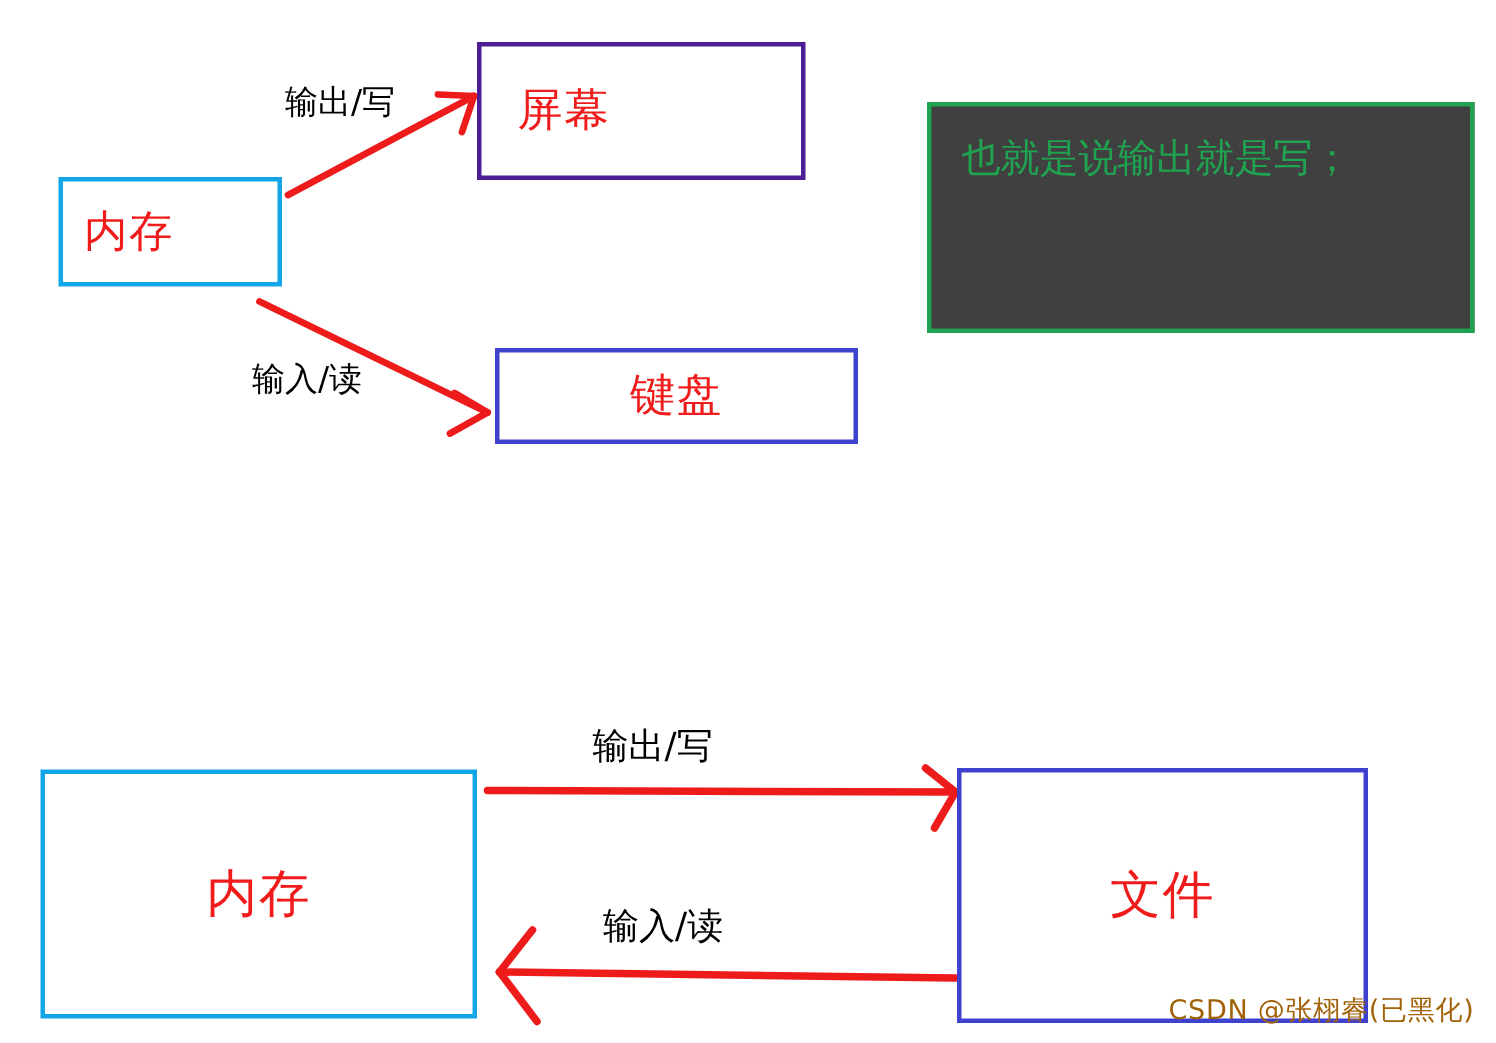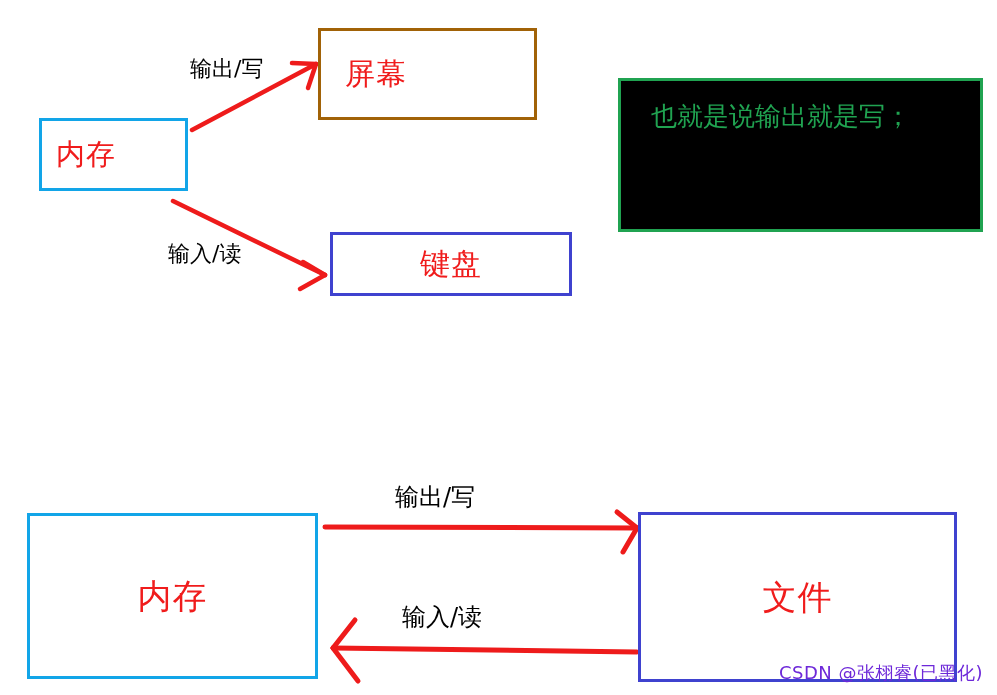--- a/index.html
+++ b/index.html
@@ -38,64 +38,64 @@
     width: 149px; height: 73px;
     border: 3px solid #12a5e8;
     justify-content: flex-start;
     padding-left: 14px;
   }
   #mem-top .node-label { font-size: 29px; }
 
   #screen-box {
     left: 318px; top: 28px;
     width: 219px; height: 92px;
-    border: 3px solid #a16207;
+    border: 3px solid #4c1d95;
     justify-content: flex-start;
     padding-left: 24px;
   }
   #screen-box .node-label { font-size: 30px; }
 
   #keyboard-box {
     left: 330px; top: 232px;
     width: 242px; height: 64px;
     border: 3px solid #3f42cf;
     justify-content: center;
   }
   #keyboard-box .node-label { font-size: 30px; }
 
   
   #note-box {
     position: absolute;
-    left: 618px; top: 78px;
+    left: 618px; top: 68px;
     width: 365px; height: 154px;
     box-sizing: border-box;
     border: 3px solid #20a351;
-    background: #000000;
-    padding: 22px 0 0 30px;
+    background: #404040;
+    padding: 22px 0 0 20px;
   }
   .note-line {
     color: #20a351;
     font-size: 26px;
     line-height: 1.0;
     white-space: nowrap;
     margin-bottom: 22px;
   }
 
   
   #mem-bottom {
     left: 27px; top: 513px;
     width: 291px; height: 166px;
     border: 3px solid #12a5e8;
     justify-content: center;
   }
   #mem-bottom .node-label { font-size: 34px; }
 
   #file-box {
     left: 638px; top: 512px;
-    width: 319px; height: 170px;
+    width: 274px; height: 170px;
     border: 3px solid #3f42cf;
     justify-content: center;
   }
   #file-box .node-label { font-size: 34px; }
 
   
   .edge-label {
     position: absolute;
     color: #000000;
     font-size: 22px;
@@ -112,21 +112,21 @@
     position: absolute;
     left: 0; top: 0;
     width: 997px; height: 695px;
     pointer-events: none;
   }
 
   
   #watermark {
     position: absolute;
     left: 779px; top: 661px;
-    color: #6d28d9;
+    color: #a16207;
     font-size: 18px;
     white-space: nowrap;
     letter-spacing: 0.5px;
   }
 </style>
 </head>
 <body>
 
 <div id="canvas">
 

